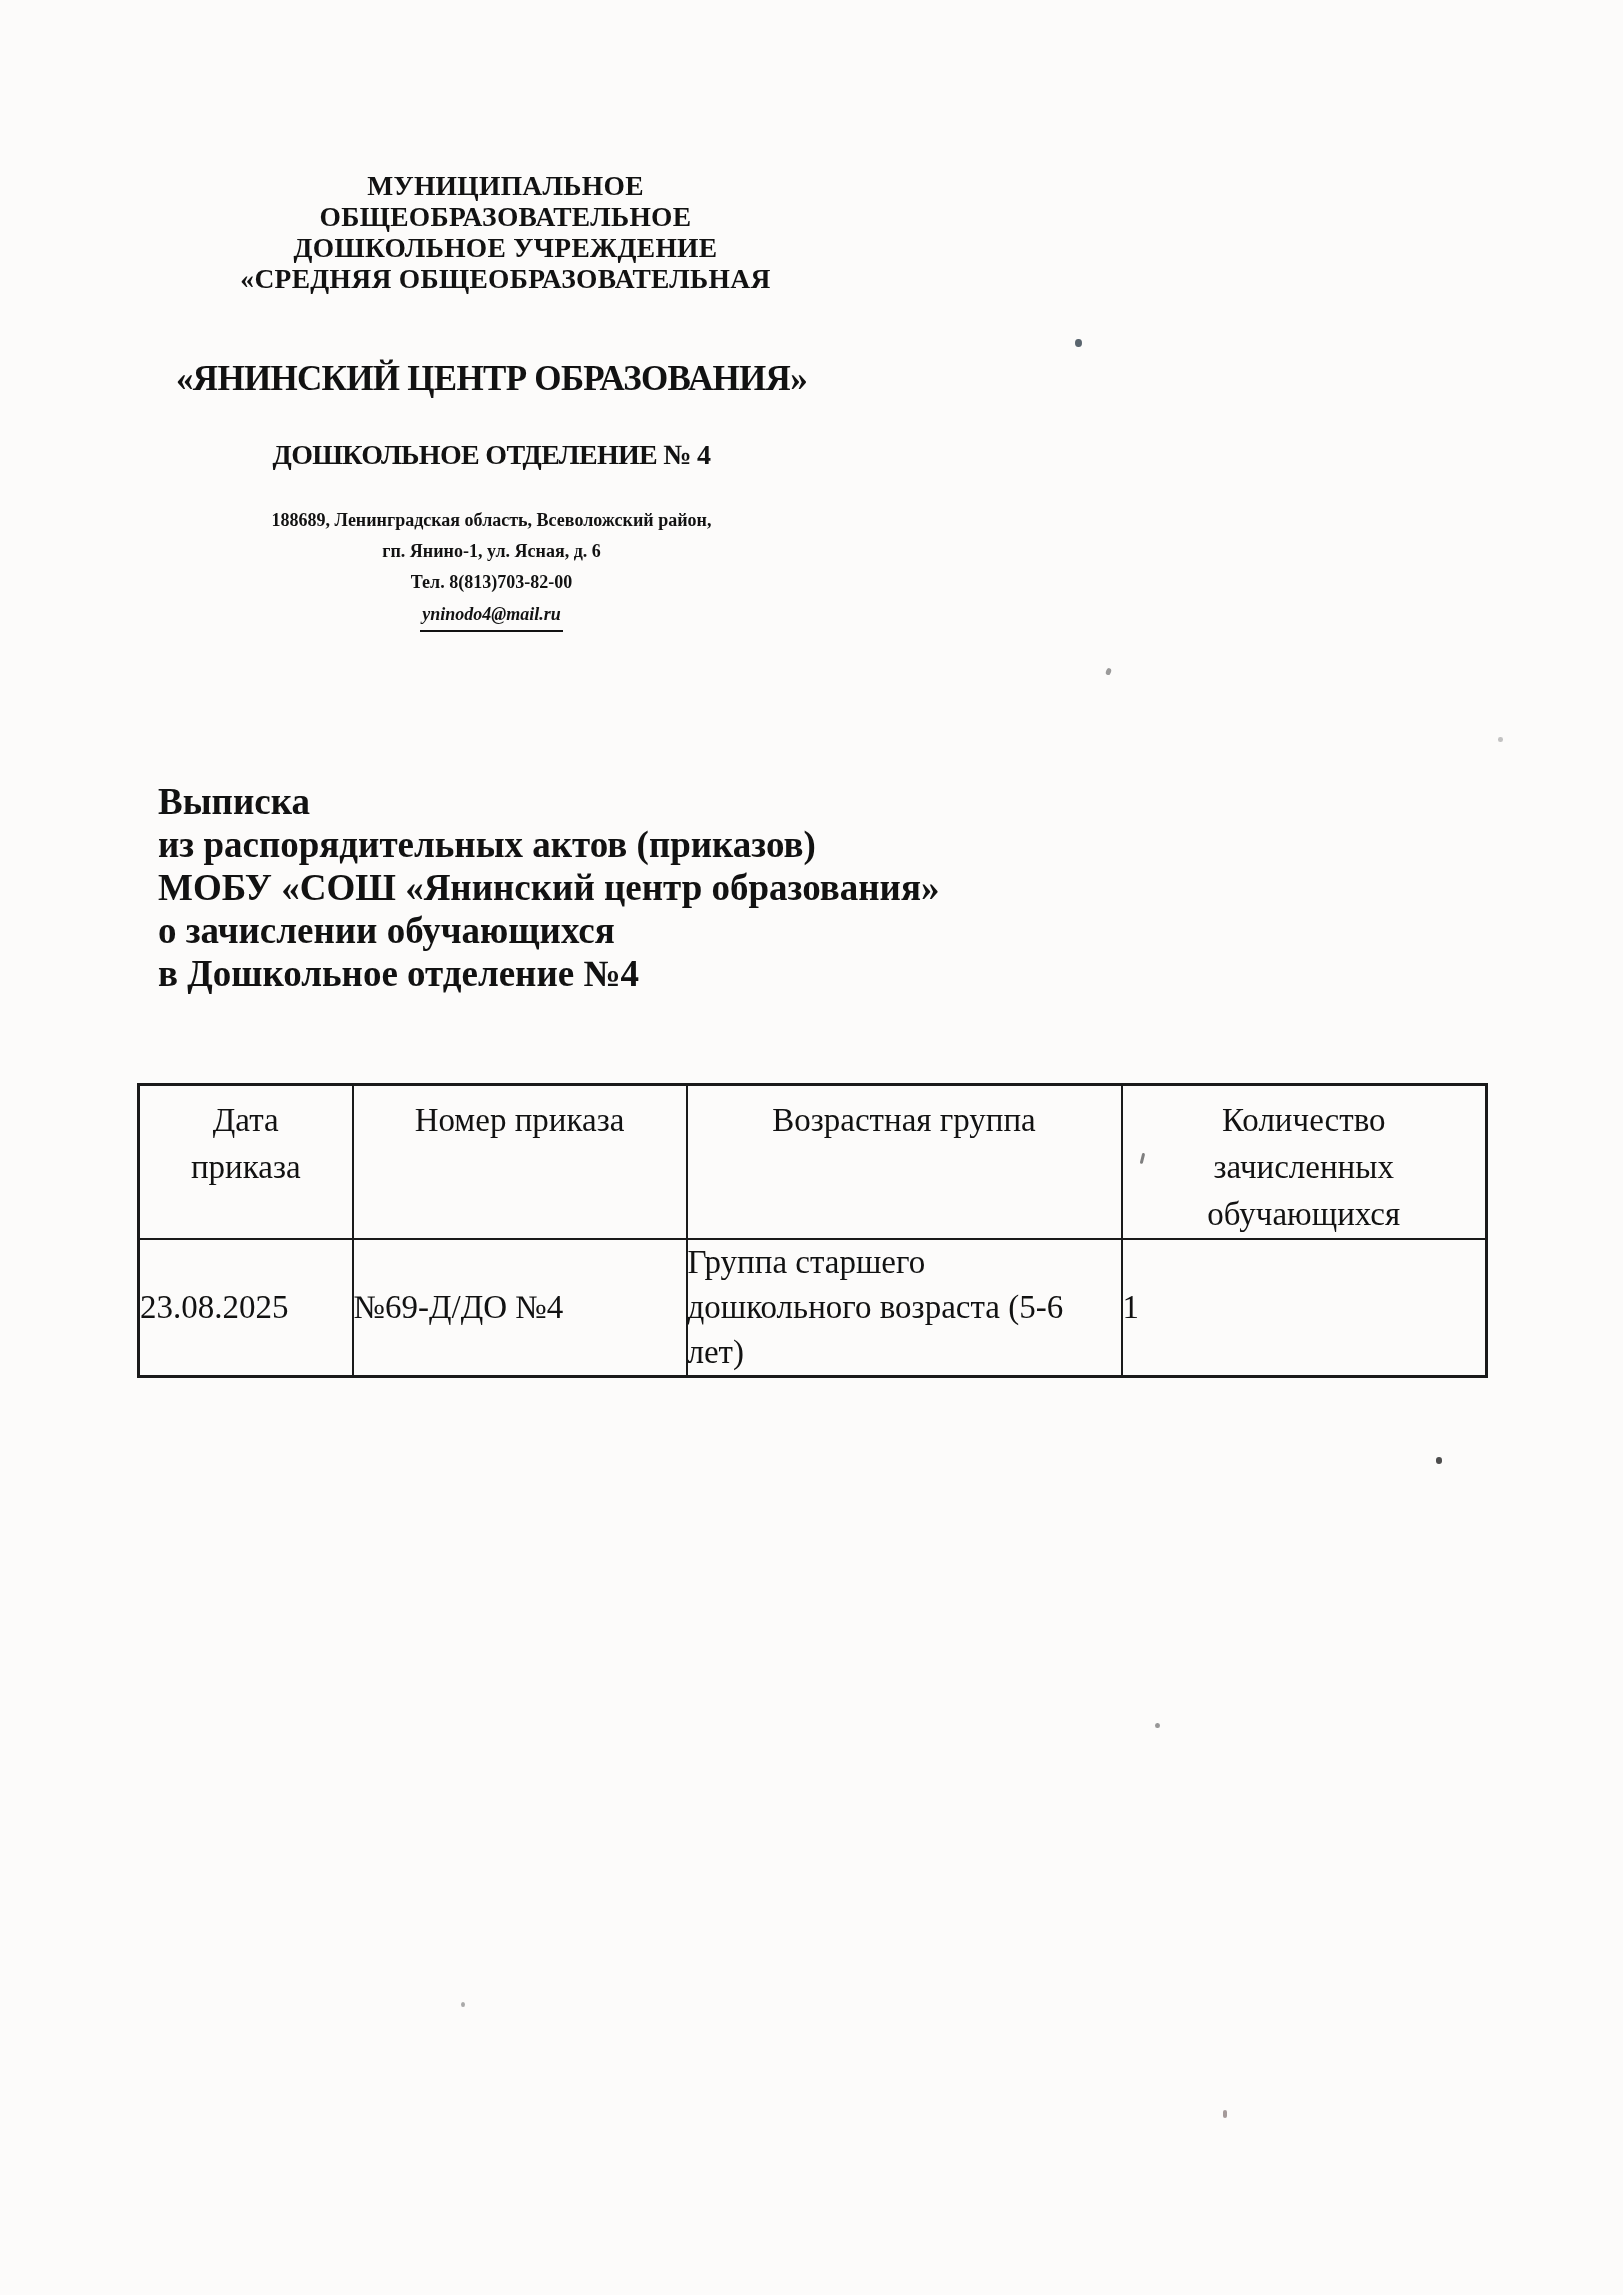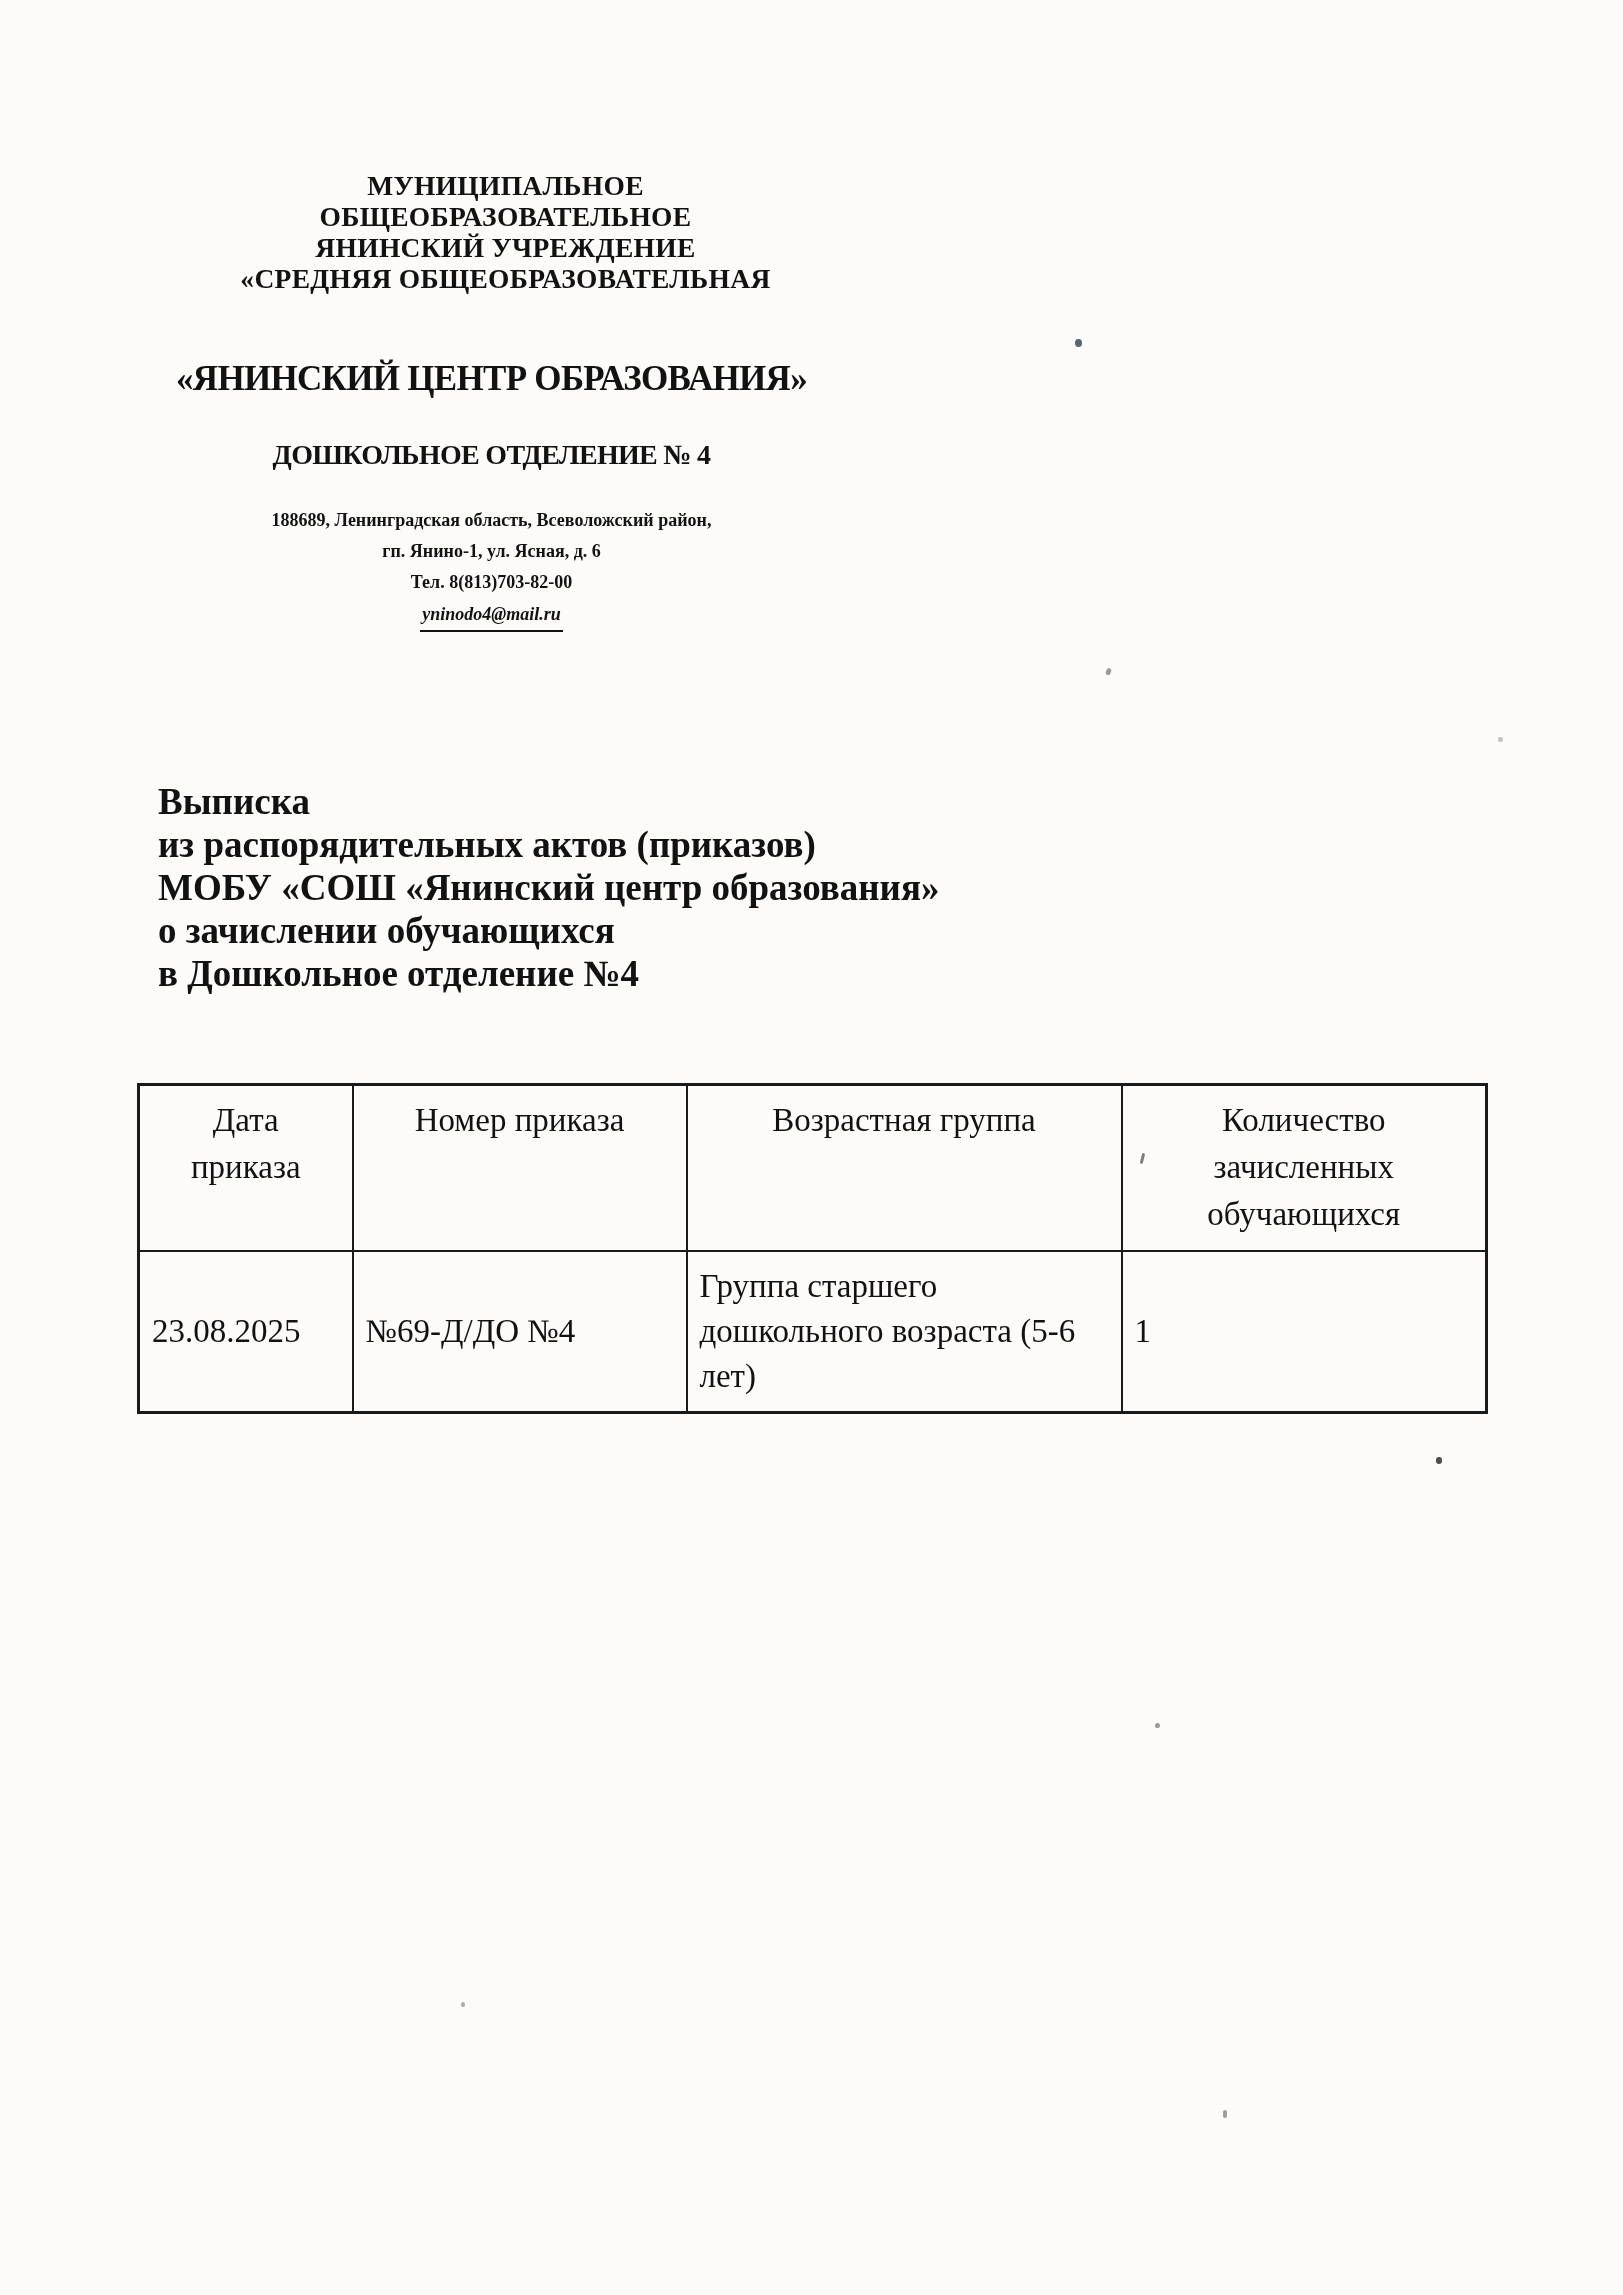--- a/index.html
+++ b/index.html
@@ -88,21 +88,21 @@
     top: 1083px;
     width: 1348px;
     border-collapse: collapse;
     table-layout: fixed;
     font-size: 33px;
     border: 3.3px solid #1a1a1a;
   }
   table.orders th, table.orders td {
     border: 2.6px solid #1a1a1a;
     font-weight: normal;
-    padding: 12px;
+    padding: 0;
   }
   table.orders th {
     height: 134px;
     vertical-align: top;
     padding-top: 10.5px;
     line-height: 47px;
   }
   table.orders td {
     height: 134px;
     vertical-align: middle;
@@ -122,21 +122,21 @@
   }
 </style>
 </head>
 <body>
 
 <div class="page">
 
   <header class="org-block">
     <div>МУНИЦИПАЛЬНОЕ</div>
     <div>ОБЩЕОБРАЗОВАТЕЛЬНОЕ</div>
-    <div>ЯНИНСКИЙ УЧРЕЖДЕНИЕ</div>
+    <div>ДОШКОЛЬНОЕ УЧРЕЖДЕНИЕ</div>
     <div>«СРЕДНЯЯ ОБЩЕОБРАЗОВАТЕЛЬНАЯ</div>
   </header>
 
   <div class="center-col center-name">«ЯНИНСКИЙ ЦЕНТР ОБРАЗОВАНИЯ»</div>
 
   <div class="center-col department">ДОШКОЛЬНОЕ ОТДЕЛЕНИЕ № 4</div>
 
   <div class="address-block">
     <div>188689, Ленинградская область, Всеволожский район,</div>
     <div>гп. Янино-1, ул. Ясная, д. 6</div>

